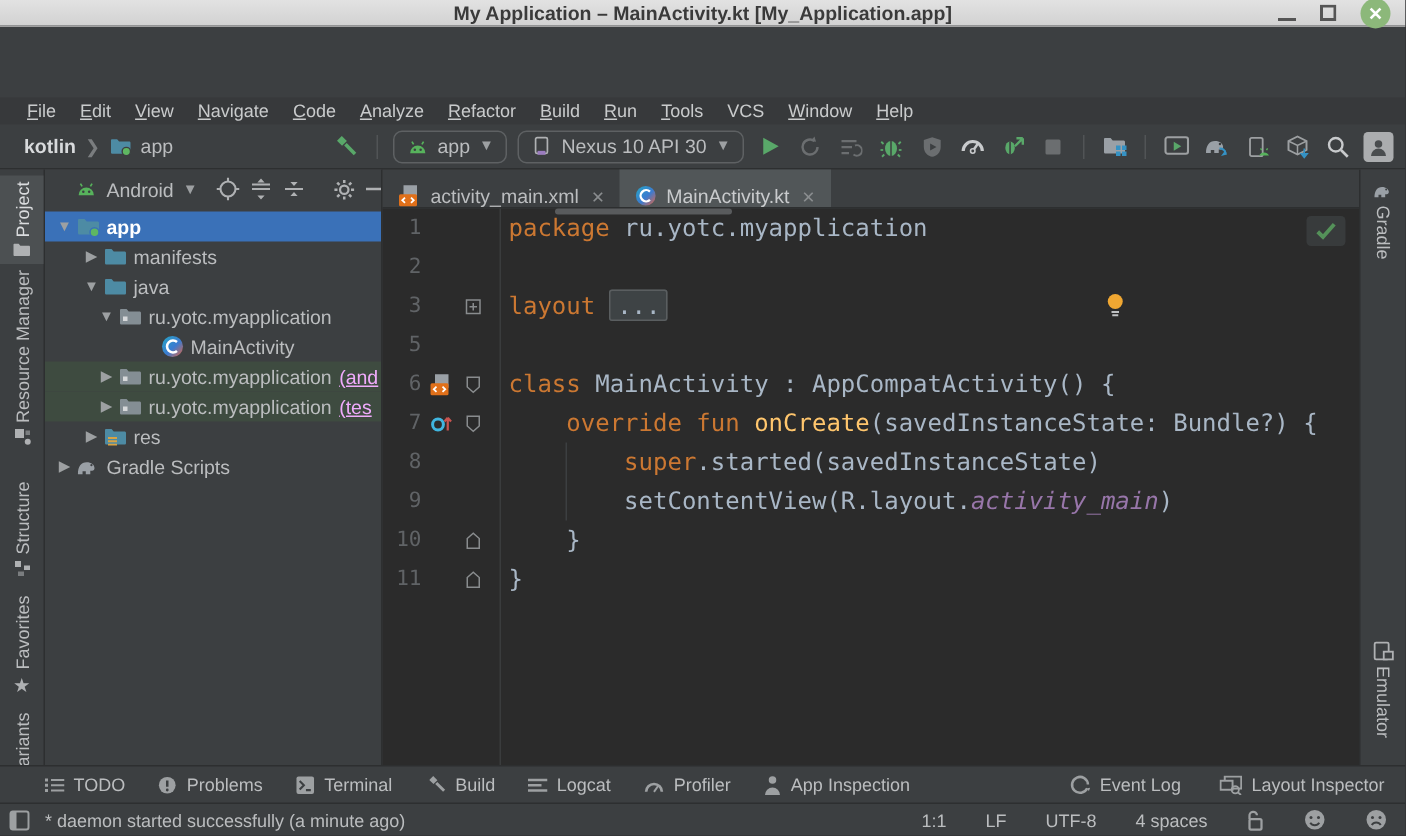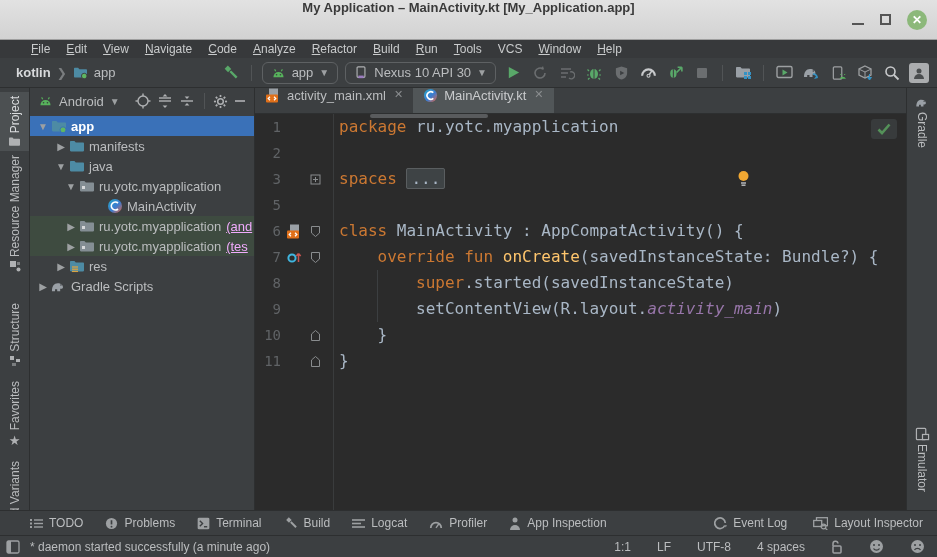--- a/index.html
+++ b/index.html
@@ -1,34 +1,34 @@
 <!DOCTYPE html>
 <html><head>
 <meta charset="utf-8">
 <style>
   * { margin:0; padding:0; box-sizing:border-box; }
   html,body { width:937px; height:557px; overflow:hidden; background:#242627;
               font-family:"Liberation Sans", sans-serif; }
   .app { width:937px; height:557px; display:flex; flex-direction:column; background:#3C3F41; }
 
   
-  .titlebar { height:40px; background:linear-gradient(#E2E2E2,#D2D2D2); border-bottom:1px solid #9F9F9F;
-              position:relative; display:flex; flex:none; }
+  .titlebar { height:18px; background:linear-gradient(#E2E2E2,#D2D2D2); border-bottom:1px solid #9F9F9F;
+              position:relative; display:flex; align-items:center; flex:none; }
   .title { position:absolute; left:0; right:0; text-align:center; font-size:13px; font-weight:bold; color:#3A3A3A; }
   .win-controls { margin-left:auto; display:flex; align-items:center; gap:16px; padding-right:10px; z-index:2; }
   .btn-min { width:12px; height:2px; background:#555; margin-top:8px; }
   .btn-max { width:11px; height:11px; position:relative; }
   .btn-max::before { content:""; position:absolute; inset:0; border:2px solid #555;
                      clip-path:polygon(0 0,100% 0,100% 100%,0 100%,0 0,35% 35%,35% 65%,65% 65%,65% 35%,35% 35%); }
   .btn-close { width:20px; height:20px; border-radius:50%; background:#8CB87A; color:#FFF; font-size:12px;
                display:flex; align-items:center; justify-content:center; font-weight:bold; }
 
   
-  .menubar { height:18px; background:#37393B; display:flex; align-items:center; padding-left:23px;
-             font-size:12px; color:#C9CBCC; flex:none; }
+  .menubar { height:18px; background:#37393B; display:flex; align-items:center; padding-left:10px;
+             font-size:12px; color:#C9CBCC; flex:none;margin-top:47px; }
   .menu-item { display:inline-block; padding:0 8px; line-height:18px; }
   .menu-item.u1::first-letter { text-decoration:underline; }
 
   
   .toolbar { height:30px; background:#3C3F41; border-bottom:1px solid #2D2F30; display:flex;
              align-items:center; padding:0 8px; color:#BBBDBF; font-size:13px; flex:none; }
   .crumb { display:flex; align-items:center; gap:6px; padding-left:8px; }
   .crumb .proj { font-weight:bold; color:#D8DADC; }
   .crumb .sep { color:#7A7D7F; font-size:12px; }
   .tb-right { margin-left:auto; display:flex; align-items:center; gap:7px; }
@@ -48,37 +48,37 @@
   .vtab.active { background:#4C5052; color:#DADCDE; }
   .vlabel { writing-mode:vertical-rl; transform:rotate(180deg); white-space:nowrap; }
   .vlabel-r { writing-mode:vertical-rl; white-space:nowrap; }
   .clipwrap { height:84px; overflow:hidden; display:flex; flex-direction:column; align-items:center; }
   .clipwrap .vlabel { height:96px; }
   .strip-spacer-a { height:38px; } .strip-spacer-b { height:10px; } .strip-spacer-c { height:8px; }
 
   
   .project { width:225px; background:#3C3F41; border-right:1px solid #2D2F30; flex:none;
              display:flex; flex-direction:column; overflow:hidden; }
-  .proj-header { height:26px; display:flex; align-items:center; gap:6px; padding:0 8px; color:#BBBDBF;
+  .proj-header { height:26px; display:flex; align-items:center; gap:6px; padding:0 20px; color:#BBBDBF;
                  font-size:13px; flex:none; }
   .proj-header .hgap { width:8px; }
   .tree { flex:1; font-size:13px; color:#BBBDBF; padding-top:2px; overflow:hidden; }
   .trow { height:20px; display:flex; align-items:center; white-space:nowrap; overflow:hidden; }
   .trow .chev { width:14px; color:#9DA0A2; font-size:10px; text-align:center; flex:none; }
   .trow .ic { width:17px; display:flex; justify-content:center; flex:none; margin-right:4px; }
   .trow.sel { background:#3A71B8; color:#FFFFFF; }
   .trow.sel .lbl { font-weight:bold; }
   .trow.testsrc { background:#3E4B40; }
   .sfx { color:#f0abfc; margin-left:5px;text-decoration:underline; }
   .d0{padding-left:6px;} .d1{padding-left:24px;} .d2{padding-left:34px;} .d3{padding-left:76px;}
 
   
   .editor { flex:1; display:flex; flex-direction:column; min-width:0; background:#2B2B2B; }
   .tabbar { height:26px; background:#3C3F41; display:flex; flex:none; border-bottom:1px solid #2D2F30; position:relative; }
-  .etab { display:flex; align-items:flex-start; gap:6px; padding:0 10px; font-size:13px; color:#BBBDBF; }
+  .etab { display:flex; align-items:flex-end; gap:6px; padding:0 10px; font-size:13px; color:#BBBDBF; }
   .etab.active { background:#515658; color:#C9CBCD; }
   .etab .x { color:#8A8D8F; font-size:11px; margin-left:2px; }
   .code { flex:1; position:relative; font-family:"DejaVu Sans Mono", monospace; font-size:16px; }
   .code::before { content:""; position:absolute; left:78px; top:0; bottom:0; width:1px; background:#3A3C3D; }
   .cline { height:26px; display:flex; align-items:center; }
   .gut { width:78px; flex:none; display:flex; align-items:center; height:26px; }
   .lnum { width:26px; text-align:right; color:#606366; font-size:14px; flex:none; }
   .gico { width:26px; display:flex; justify-content:center; align-items:center; flex:none; }
   .gfold { width:16px; display:flex; justify-content:center; align-items:center; flex:none; }
   .ctext { white-space:pre; color:#A9B7C6; padding-left:6px; line-height:26px; }
@@ -562,21 +562,21 @@
               <span class="lnum">3</span>
               <span class="gico"></span>
               <span class="gfold">
                 <svg width="11" height="11" viewBox="0 0 11 11">
                   <rect x="1" y="1" width="9" height="9" fill="#2B2B2B" stroke="#898C8E"></rect>
                   <line x1="3" y1="5.5" x2="8" y2="5.5" stroke="#898C8E"></line>
                   <line x1="5.5" y1="3" x2="5.5" y2="8" stroke="#898C8E"></line>
                 </svg>
               </span>
             </div>
-          <div class="ctext"><span class="kw">spaces </span><span class="fold-box">...</span></div>
+          <div class="ctext"><span class="kw">layout </span><span class="fold-box">...</span></div>
         </div>
         <div class="cline">
           <div class="gut">
               <span class="lnum">5</span>
               <span class="gico"></span>
               <span class="gfold"></span>
             </div>
           <div class="ctext"></div>
         </div>
         <div class="cline">

